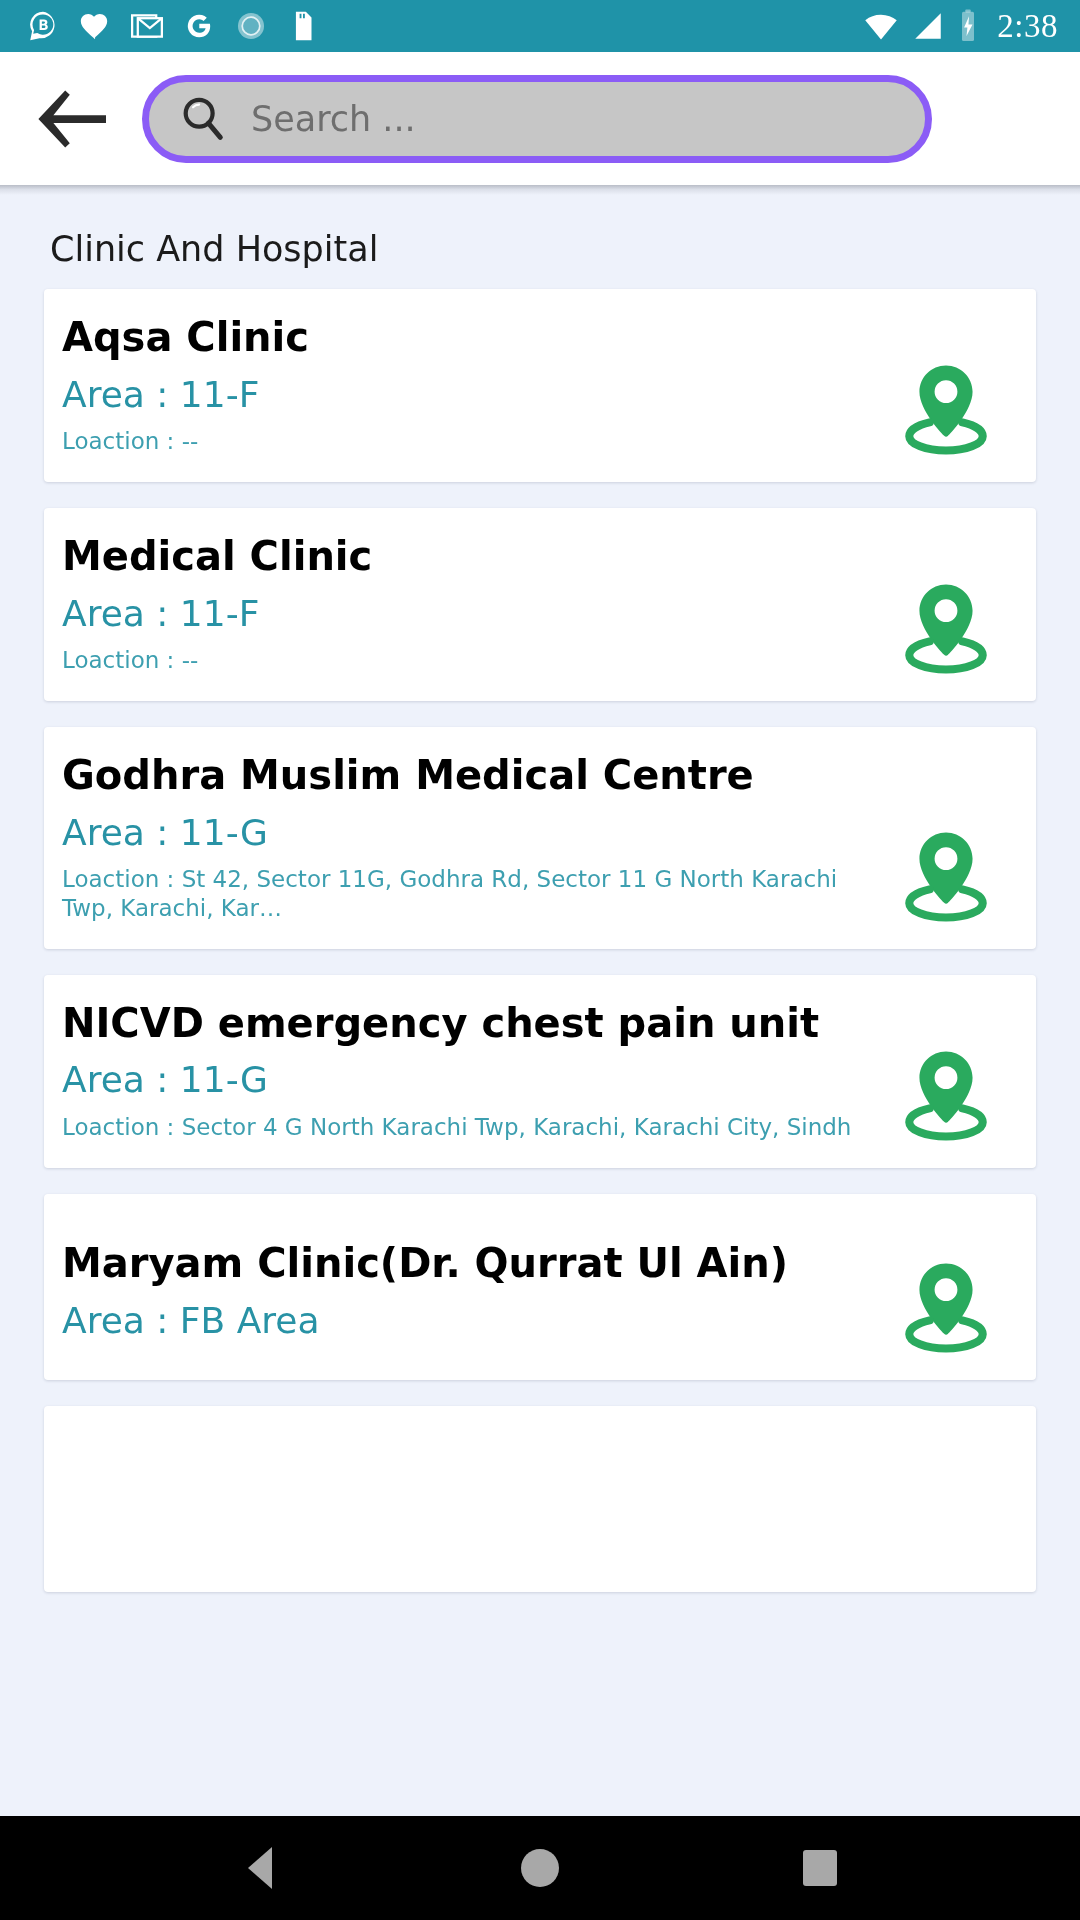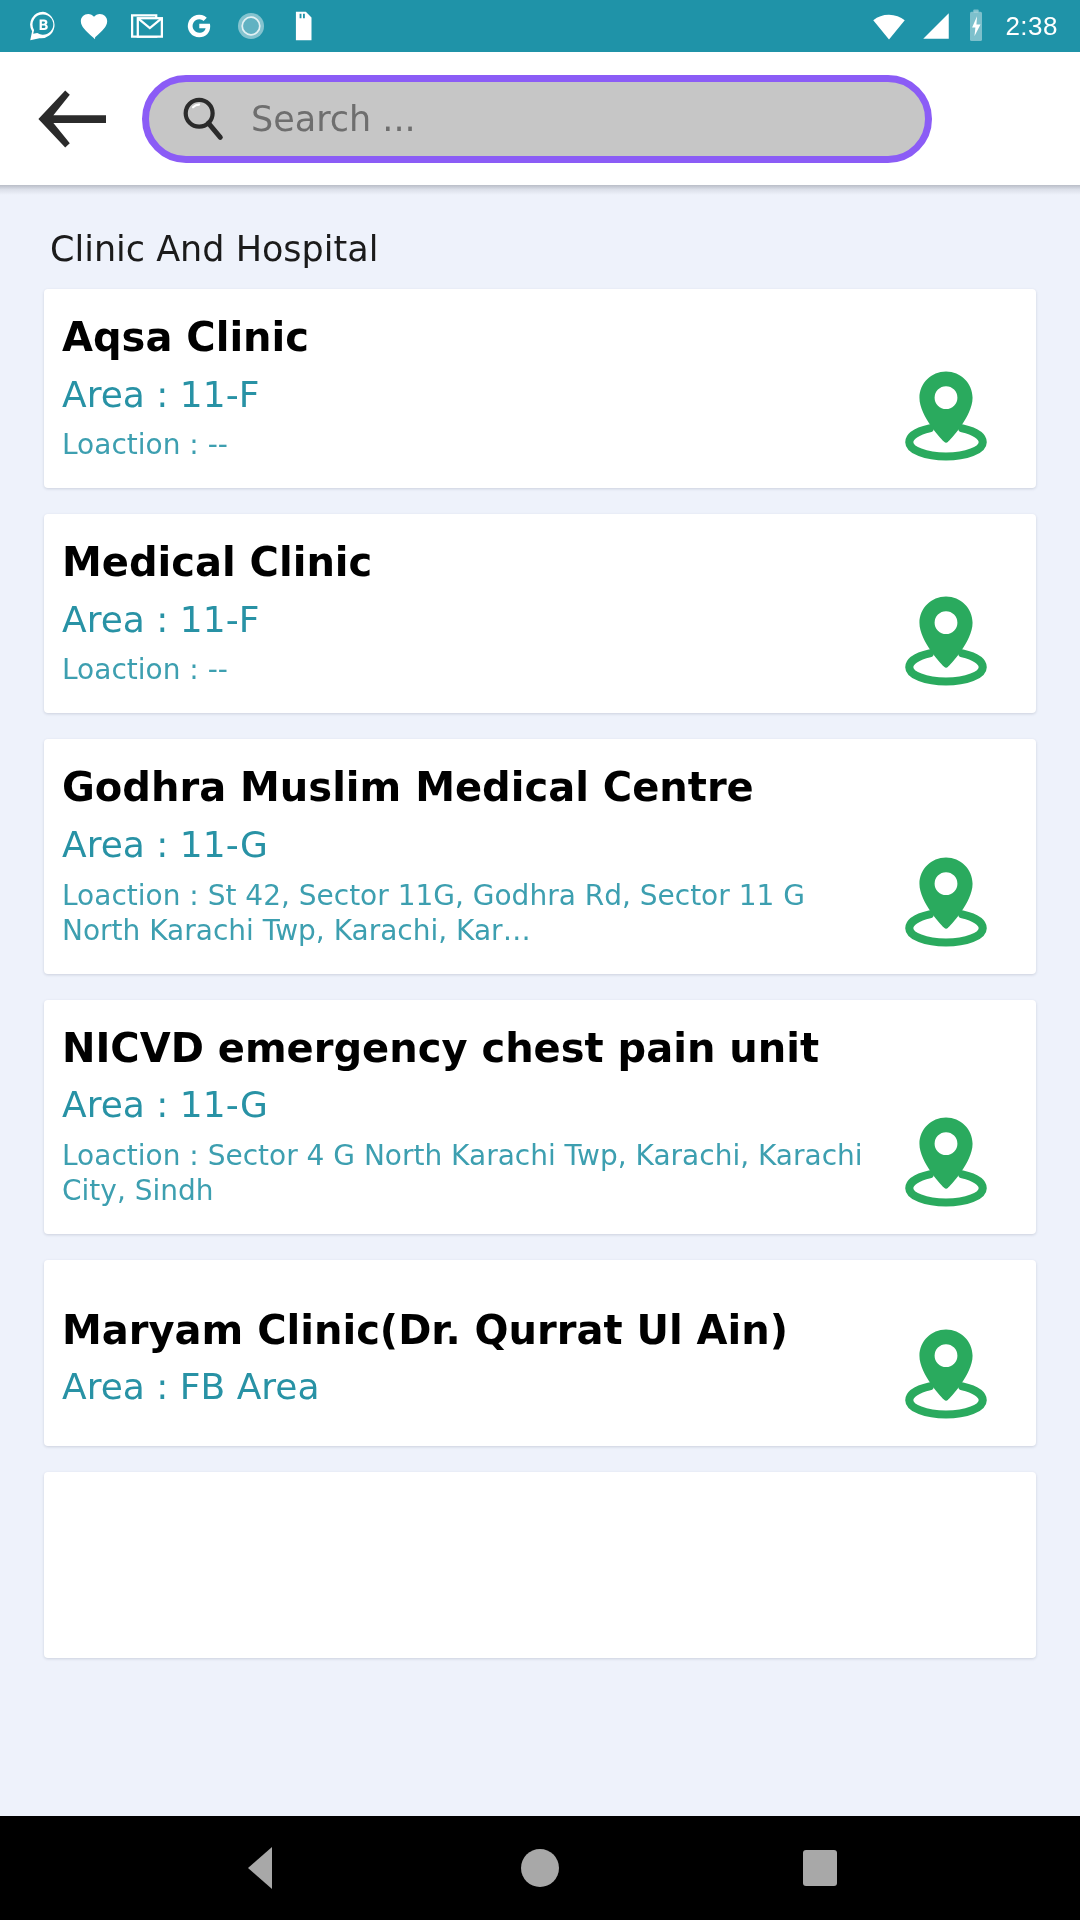--- a/index.html
+++ b/index.html
@@ -37,23 +37,23 @@
     flex: 1;
   }
   .status-right {
     display: flex;
     align-items: center;
     gap: 12px;
   }
   .sb-icon { display: block; }
   .clock {
     color: #ffffff;
-    font-size: 26px;
+    font-size: 33px;
     letter-spacing: 0.5px;
-    font-family: Liberation Sans, sans-serif;
+    font-family: Liberation Serif, serif;
     margin-left: 6px;
     line-height: 1;
   }
 
   
   .header {
     flex: 0 0 133px;
     background: #ffffff;
     display: flex;
     align-items: center;
@@ -145,21 +145,21 @@
     margin-bottom: 14px;
     font-family: "DejaVu Sans", "Liberation Sans", sans-serif;
   }
   .card-area {
     font-size: 36px;
     color: #2892a5;
     line-height: 1.15;
     margin-bottom: 12px;
   }
   .card-location {
-    font-size: 28px;
+    font-size: 23px;
     color: #3d9fb0;
     line-height: 1.25;
   }
   .pin-box {
     flex: 0 0 120px;
     width: 120px;
     display: flex;
     align-items: center;
     justify-content: center;
     margin-left: 18px;

